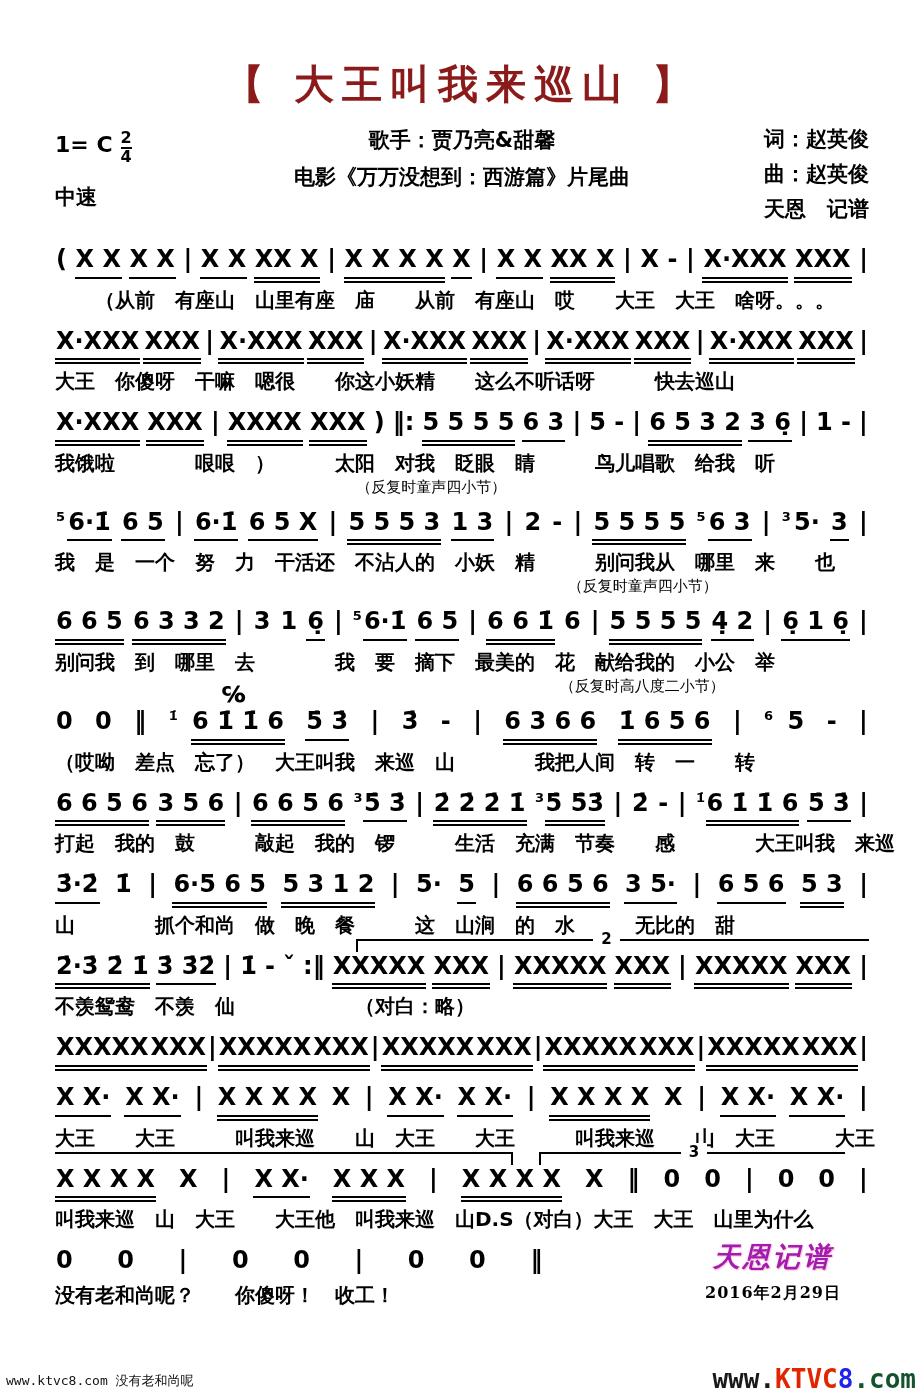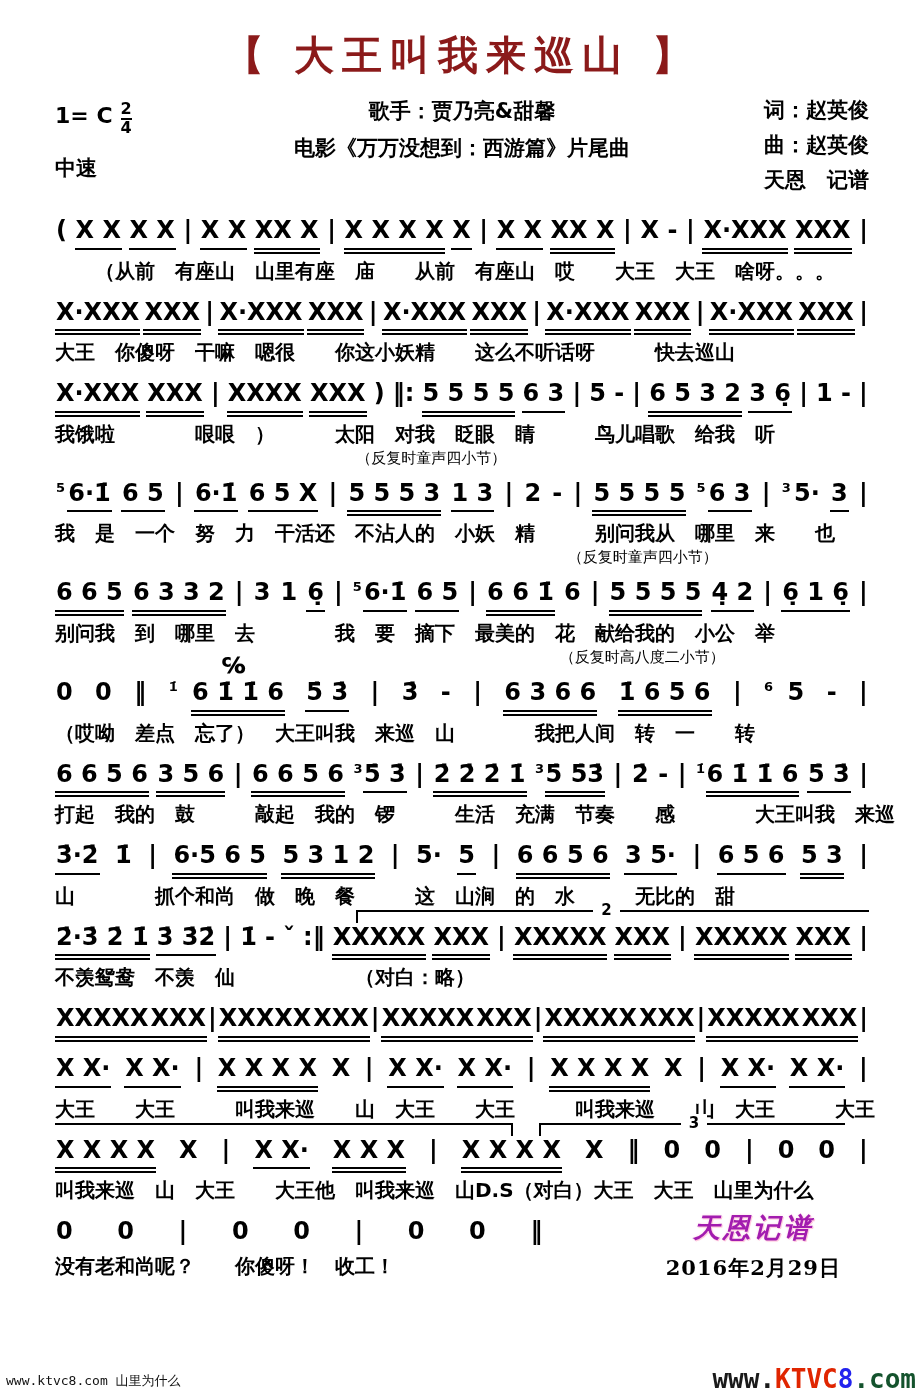--- a/index.html
+++ b/index.html
@@ -1,21 +1,21 @@
 <!DOCTYPE html>
 <html lang="zh"><head>
 <meta charset="utf-8">
 <style>
   html,body{margin:0;padding:0;background:#fff;}
   .page{position:relative;width:924px;height:1396px;margin:0 auto;background:#fff;
         font-family:"DejaVu Sans","Liberation Sans",sans-serif;color:#000;
         box-sizing:border-box;overflow:hidden;}
   
   .title{ text-align:center;color:#8b1a1a;font-size:40px;font-weight:bold;
-          letter-spacing:8px;padding-top:28px;margin:0 0 10px 0;}
+          letter-spacing:8px;padding-top:57px;margin:0 0 10px 0;}
   .credits{position:relative;height:118px;margin:0 55px;font-weight:bold;font-size:21px;}
   .center-credits{text-align:center;line-height:37px;}
   .right-credits{position:absolute;right:0;top:0;text-align:left;line-height:35px;}
   .left-credits{position:absolute;left:0;top:8px;line-height:30px;}
   .keyline{font-size:22px;font-weight:bold;display:flex;align-items:flex-start;}
   .frac{display:inline-flex;flex-direction:column;text-align:center;font-size:16px;
         line-height:1.05;margin-left:8px;font-weight:bold;}
   .frac .den{border-top:2px solid #000;font-style:normal;}
   .frac i{font-style:normal;}
   .tempo{font-size:21px;font-weight:bold;margin-top:16px;}
@@ -35,21 +35,21 @@
   .volta{position:absolute;top:-14px;height:11px;border-top:2px solid #000;}
   .volta .vlabel{position:absolute;top:-11px;left:46%;background:#fff;padding:0 8px;
                  font-size:15px;font-weight:bold;}
   .v2{left:37%;right:0;border-left:2px solid #000;}
   .vcont{left:0;width:56%;border-right:2px solid #000;}
   .v3{left:59.5%;right:3%;border-left:2px solid #000;}
   .short .nrow{width:60%;}
   .stamp-block{position:absolute;right:28px;top:-8px;text-align:center;}
   .stamp{color:#a21caf;font-size:27px;font-weight:bold;font-style:italic;letter-spacing:3px;
          text-shadow:0 0 3px #ffd9e8,1px 1px 0 #ffc2da;}
-  .stamp-date{font-family:"DejaVu Serif","Liberation Serif",serif;font-size:21px;
+  .stamp-date{font-family:"DejaVu Serif","Liberation Serif",serif;font-size:16px;
               font-weight:bold;margin-top:8px;letter-spacing:1px;}
   
   .wm{position:absolute;left:6px;bottom:6px;font-size:13px;color:#111;
       font-family:"DejaVu Sans Mono","Liberation Mono",monospace;}
   .logo{position:absolute;right:8px;bottom:2px;font-size:26px;font-weight:bold;
         font-family:"DejaVu Sans Mono","Liberation Mono",monospace;letter-spacing:0;}
   .lg1{color:#1a1a1a;} .lg2{color:#e02500;} .lg3{color:#2222ee;} .lg4{color:#14532d;}
 </style>
 </head>
 <body>
@@ -382,16 +382,16 @@
           <span class="seg bar">|</span>
           <span class="seg">0</span>
           <span class="seg">0</span>
           <span class="seg bar">‖</span>
         </div>
       <div class="lrow">没有老和尚呢？　　你傻呀！　收工！</div>
     </section>
 
   </div>
 
-  <div class="wm">www.ktvc8.com 山里为什么</div>
+  <div class="wm">www.ktvc8.com 没有老和尚呢</div>
   <div class="logo"><span class="lg1">www.</span><span class="lg2">KTVC</span><span class="lg3">8</span><span class="lg4">.com</span></div>
 
 </div>
 
 </body></html>

